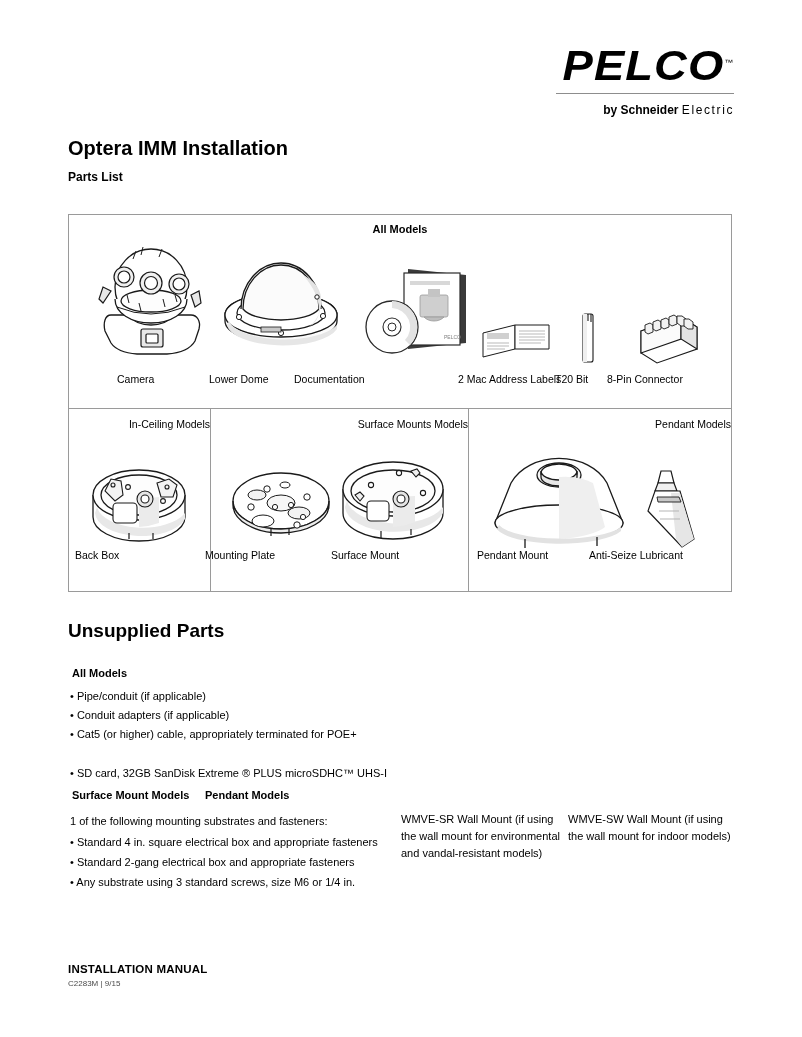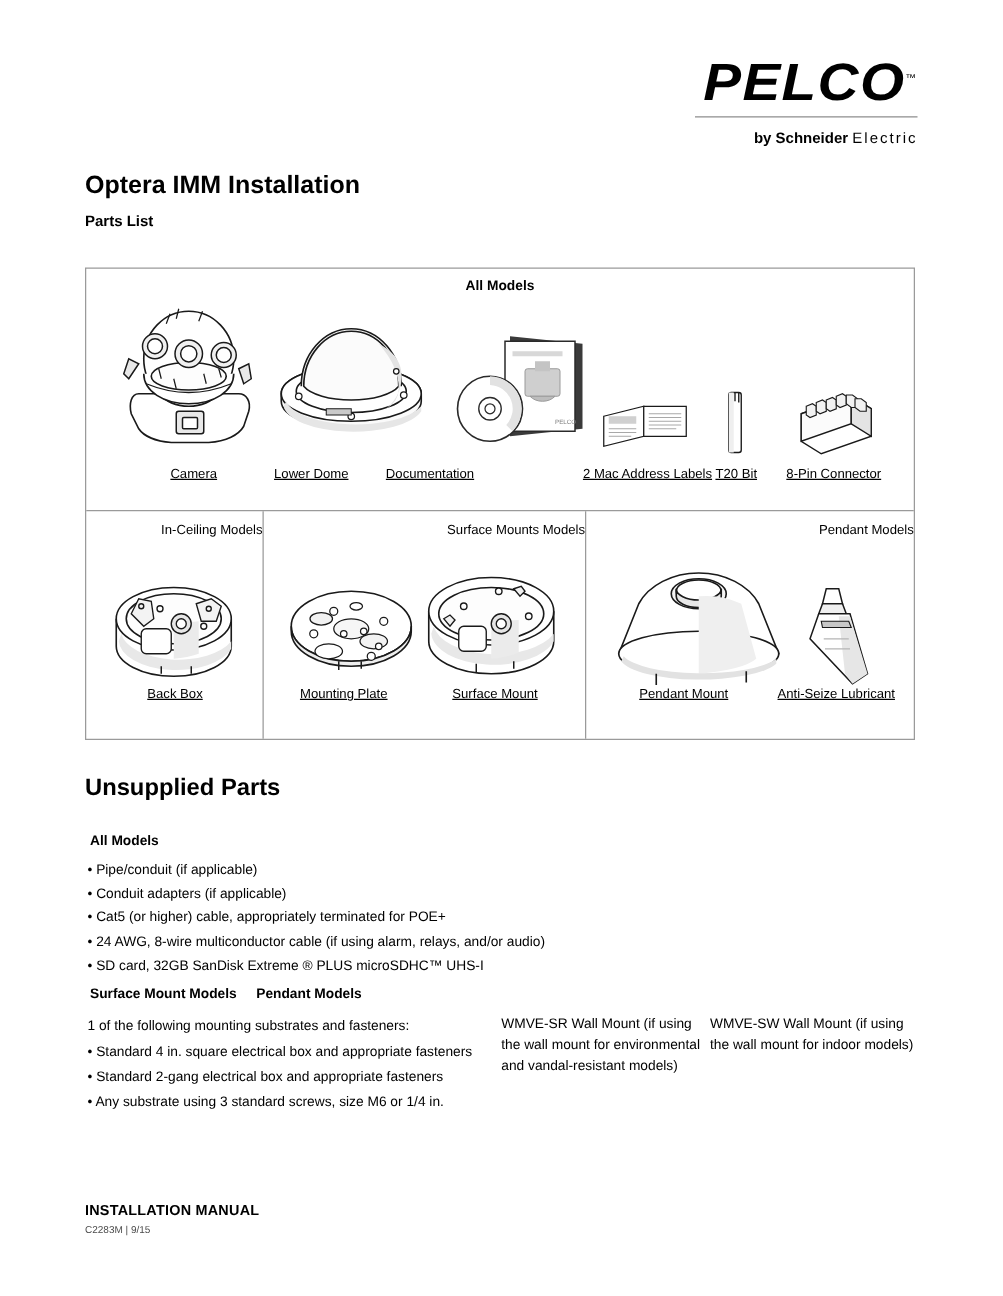--- a/index.html
+++ b/index.html
@@ -120,23 +120,21 @@
     font-size: 10.5px;
     font-weight: normal;
     padding-top: 9px;
   }
 
   
   .cap {
     position: absolute;
     font-size: 10.5px;
     line-height: 13px;
-    text-align: center;
     white-space: nowrap;
-    text-decoration: underline;
   }
 
   
   .illus {
     position: absolute;
   }
 
   
   .sub-head {
     position: absolute;
@@ -441,21 +439,20 @@
     </div>
   </div>
 
   <div class="section-title" id="unsupplied-title">Unsupplied Parts</div>
 
   <div class="sub-head" style="left:72px; top:667px;">All Models</div>
 
   <div class="bullet-line" style="left:70px; top:687px;">• Pipe/conduit (if applicable)</div>
   <div class="bullet-line" style="left:70px; top:706px;">• Conduit adapters (if applicable)</div>
   <div class="bullet-line" style="left:70px; top:725px;">• Cat5 (or higher) cable, appropriately terminated for POE+</div>
-  <div class="bullet-line" style="left:70px; top:745px;">• 24 AWG, 8-wire multiconductor cable (if using alarm, relays, and/or audio)</div>
   <div class="bullet-line" style="left:70px; top:764px;">• SD card, 32GB SanDisk Extreme ® PLUS microSDHC™ UHS-I</div>
 
   <div class="sub-head" style="left:72px; top:789px;">Surface Mount Models</div>
   <div class="sub-head" style="left:205px; top:789px;">Pendant Models</div>
 
   <div class="bullet-line" style="left:70px; top:812px;">1 of the following mounting substrates and fasteners:</div>
   <div class="bullet-line" style="left:70px; top:833px;">• Standard 4 in. square electrical box and appropriate fasteners</div>
   <div class="bullet-line" style="left:70px; top:853px;">• Standard 2-gang electrical box and appropriate fasteners</div>
   <div class="bullet-line" style="left:70px; top:873px;">• Any substrate using 3 standard screws, size M6 or 1/4 in.</div>
 

